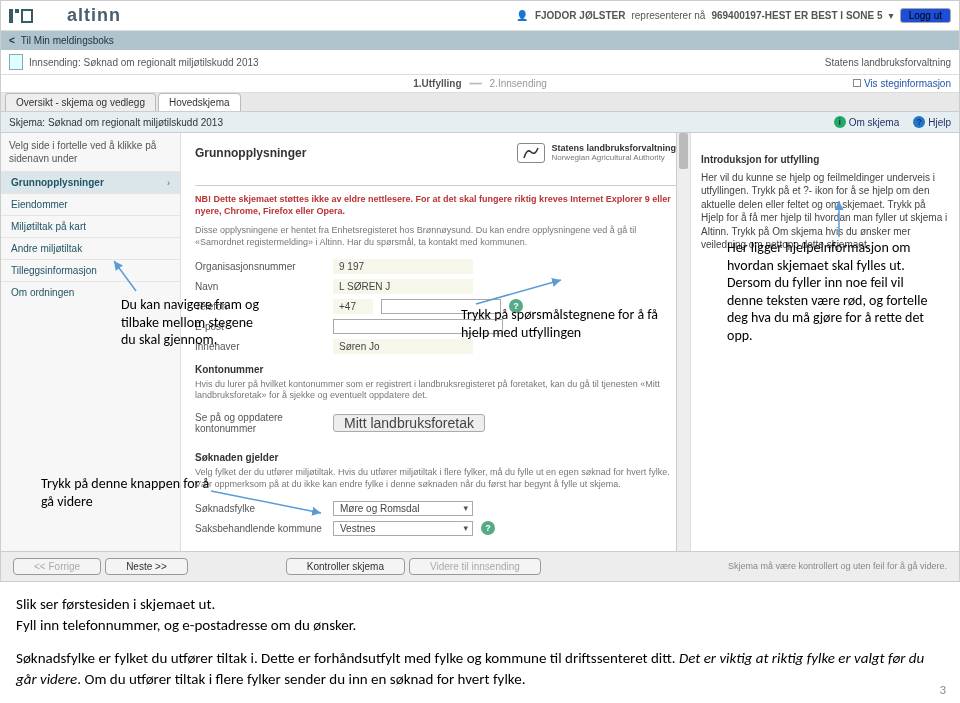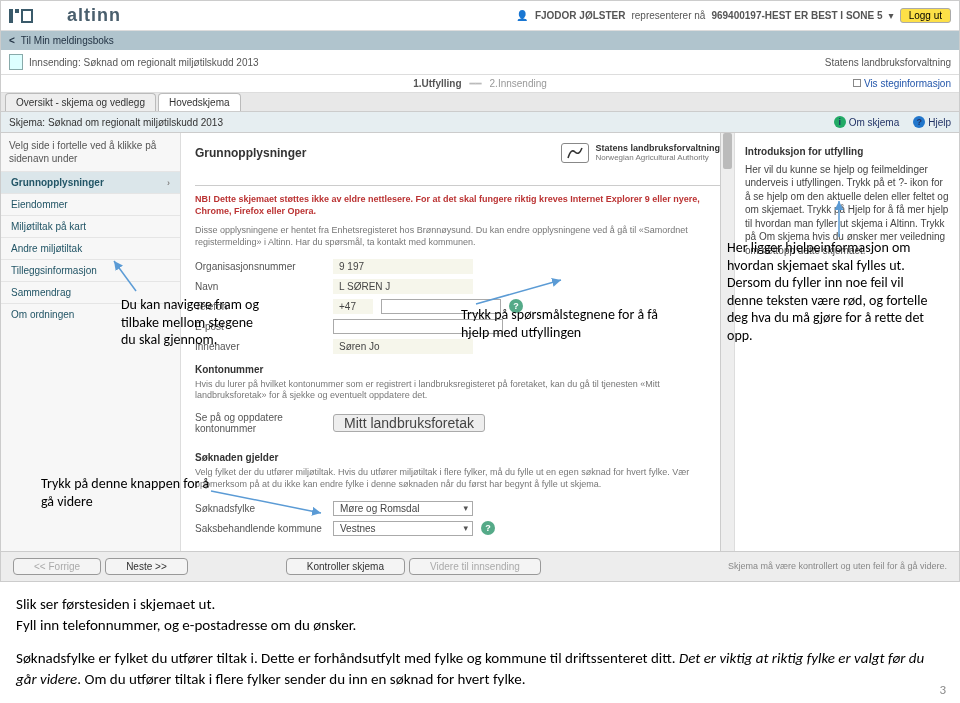--- a/index.html
+++ b/index.html
@@ -4,21 +4,21 @@
 <style>
   * { box-sizing: border-box; margin: 0; padding: 0; }
   body { font-family: Verdana, Arial, sans-serif; font-size: 11px; color: #333; background: #fff; width: 960px; }
   .shot { position: relative; background: #f2f2f2; border: 1px solid #ccc; }
   .topbar { display: flex; align-items: center; justify-content: space-between; background: #fff; padding: 4px 8px; border-bottom: 1px solid #ddd; }
   .logo { display: flex; align-items: center; gap: 16px; font-weight: bold; color: #4a5f6d; font-size: 18px; letter-spacing: 1px; }
   .logo-icon { width: 42px; height: 16px; display: flex; gap: 2px; align-items: center; }
   .logo-icon span { display:inline-block; background:#3a5a6a; }
   .user-area { display: flex; align-items: center; gap: 6px; font-size: 10px; color: #555; }
   .user-area .name { font-weight: bold; }
-  .logout-btn { font-size: 10px; padding: 1px 8px; background: #fde047; border: 1px solid #aaa; border-radius: 3px; cursor: pointer; }
+  .logout-btn { font-size: 10px; padding: 1px 8px; background: #1d4ed8; border: 1px solid #aaa; border-radius: 3px; cursor: pointer; }
   .blue-strip { background: #b0c4cd; color: #234; font-size: 10px; padding: 4px 8px; display:flex; align-items:center; gap:6px; }
   .blue-strip .chev { font-weight:bold; }
   .title-row { display: flex; align-items: center; justify-content: space-between; background: #fff; padding: 4px 8px; border-bottom: 1px solid #ddd; font-size: 10px; color:#555; }
   .title-row .left { display:flex; align-items:center; gap:6px; }
   .doc-icon { width:14px; height:16px; border:1px solid #8aa; background:#dff; display:inline-block; }
   .breadcrumb-row { display:flex; align-items:center; justify-content:center; gap:8px; background:#fff; padding:3px 8px; border-bottom:1px solid #ddd; font-size:10px; color:#555; position:relative; }
   .breadcrumb-row .br-right { position:absolute; right:8px; color:#336; }
   .step-link { color:#25a; cursor:pointer; }
   .sq { display:inline-block; width:8px; height:8px; border:1px solid #888; margin-right:3px; }
   .tabs-row { display:flex; gap:0; background:#e8e8e8; border-bottom:1px solid #ccc; padding-left:4px; font-size:10px; }
@@ -45,21 +45,21 @@
   .warn { color:#b33; font-size:9px; margin-bottom:8px; line-height:1.3; font-weight:bold; }
   .info-small { color:#777; font-size:9px; margin-bottom:10px; line-height:1.3; }
   .field-row { display:flex; align-items:center; margin-bottom:5px; gap:8px; }
   .field-row label { width:130px; color:#555; }
   .field-row .val { background:#f6f6eb; padding:2px 6px; min-width:140px; display:inline-block; }
   .field-row .q { width:14px; height:14px; border-radius:50%; background:#5a8; color:#fff; display:inline-flex; align-items:center; justify-content:center; font-size:9px; font-weight:bold; cursor:pointer; }
   .subhead { font-weight:bold; margin-top:10px; margin-bottom:4px; color:#333; }
   .btn-small { font-size:14px; padding:0 10px; background:#eee; border:1px solid #aaa; border-radius:3px; cursor:pointer; display:inline-block; }
   .select { background:#fff; border:1px solid #aaa; padding:1px 18px 1px 6px; display:inline-block; position:relative; min-width:140px; }
   .select::after { content:"▾"; position:absolute; right:4px; top:1px; color:#555; font-size:9px; }
-  .right-pane { width:224px; padding:12px 10px; font-size:10px; color:#444; line-height:1.35; }
+  .right-pane { width:268px; padding:20px 10px; font-size:10px; color:#444; line-height:1.35; }
   .right-pane h3 { font-size:10px; margin-bottom:4px; color:#333; }
   .footer-bar { display:flex; align-items:center; gap:4px; padding:6px 12px; background:#ededed; border-top:1px solid #ccc; font-size:10px; }
   .footer-bar .nav-btn { padding:2px 20px; border:1px solid #999; border-radius:4px; background:#f4f4f4; cursor:pointer; }
   .footer-bar .nav-btn.disabled { color:#aaa; cursor:default; }
   .footer-bar .gap { flex:0 0 90px; }
   .footer-note { color:#888; margin-left:auto; font-size:9px; }
   .scrollbar { position:absolute; right:0; top:0; bottom:0; width:14px; background:#eee; border-left:1px solid #ccc; }
   .scrollbar .thumb { position:absolute; left:2px; right:2px; top:0; height:36px; background:#bbb; border-radius:2px; }
   
   .ann { position:absolute; font-family: Calibri, Arial, sans-serif; font-size:14px; color:#000; line-height:1.25; }
@@ -147,23 +147,20 @@
       <div class="sb-item">
             <span>Miljøtiltak på kart</span>
           </div>
       <div class="sb-item">
             <span>Andre miljøtiltak</span>
           </div>
       <div class="sb-item">
             <span>Tilleggsinformasjon</span>
           </div>
       <div class="sb-item">
-            <span>Sammendrag</span>
-          </div>
-      <div class="sb-item">
             <span>Om ordningen</span>
           </div>
     </div>
 
     <div class="form-pane">
       <div class="scrollbar">
             <div class="thumb"></div>
           </div>
 
       <div class="form-header">

